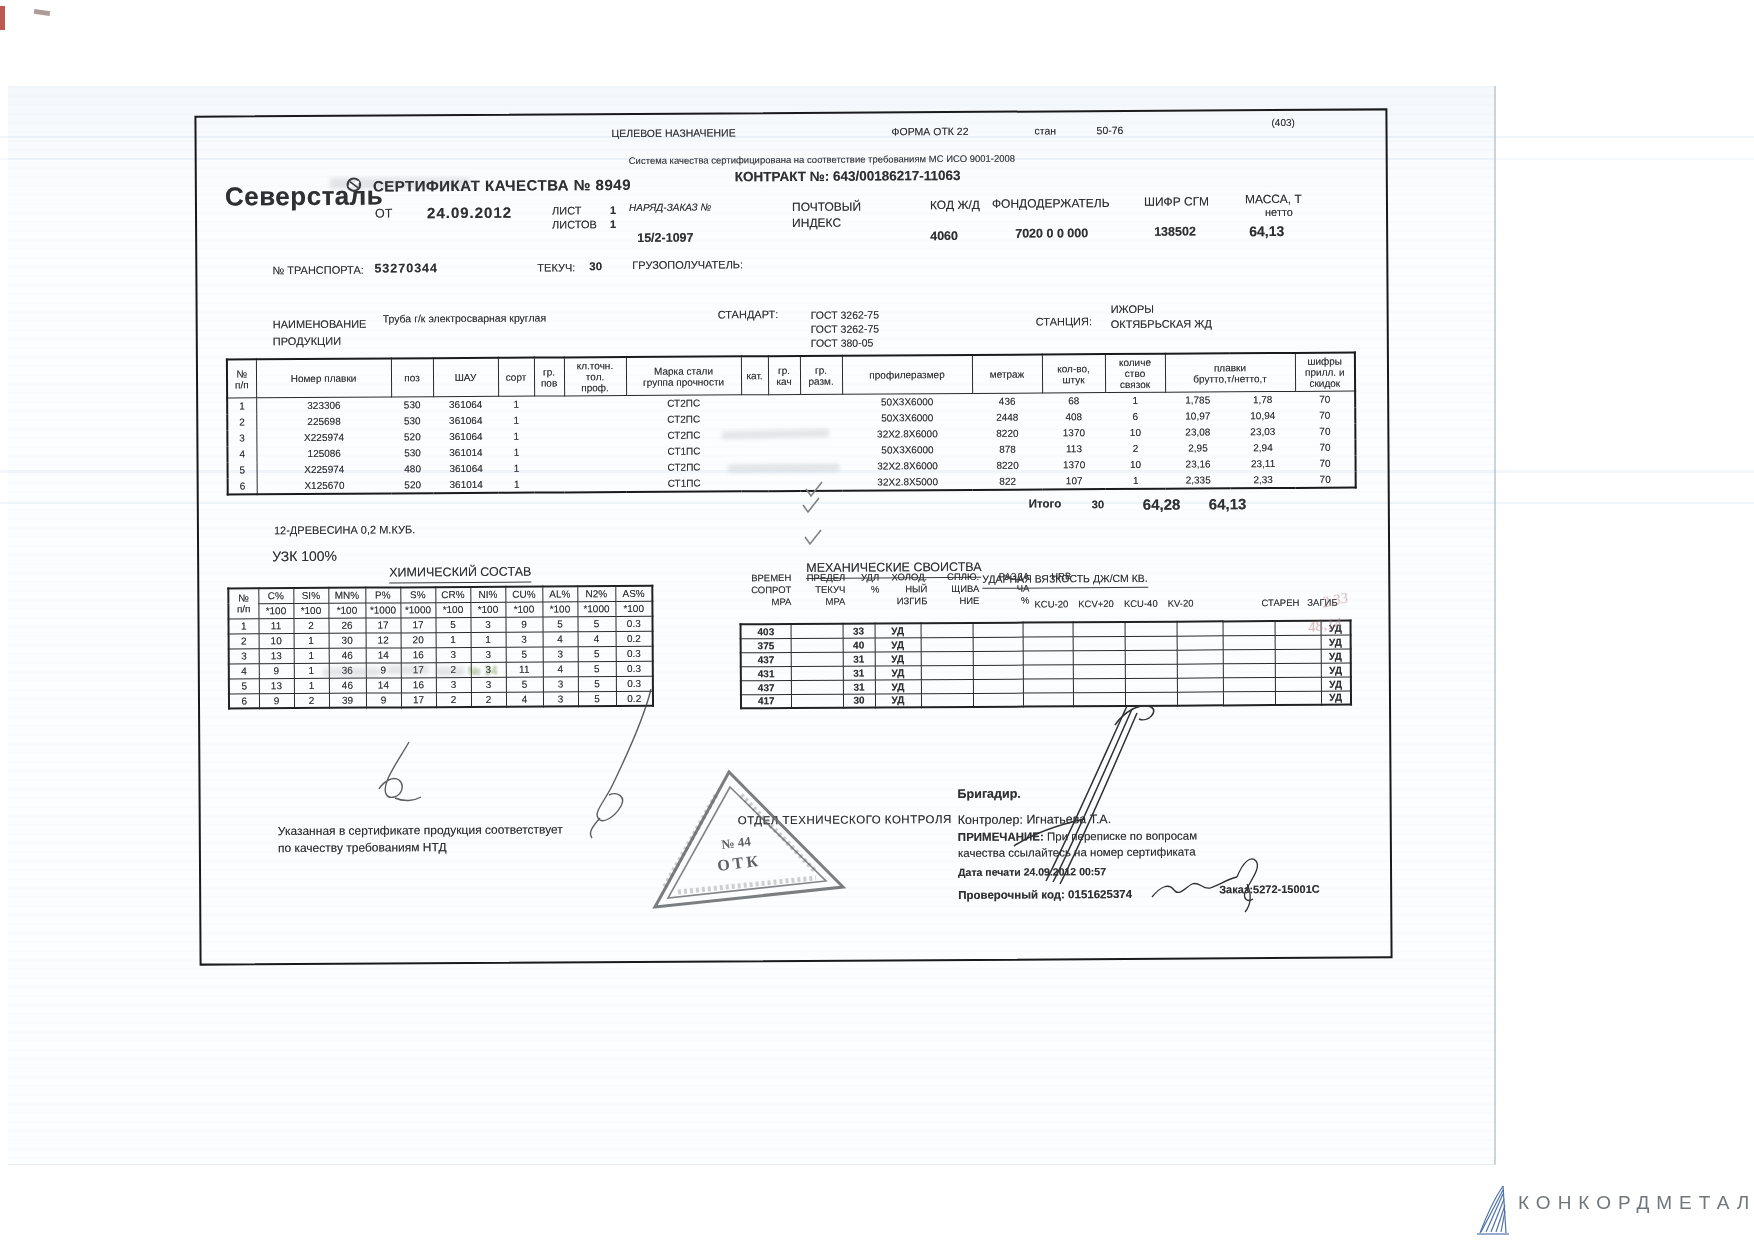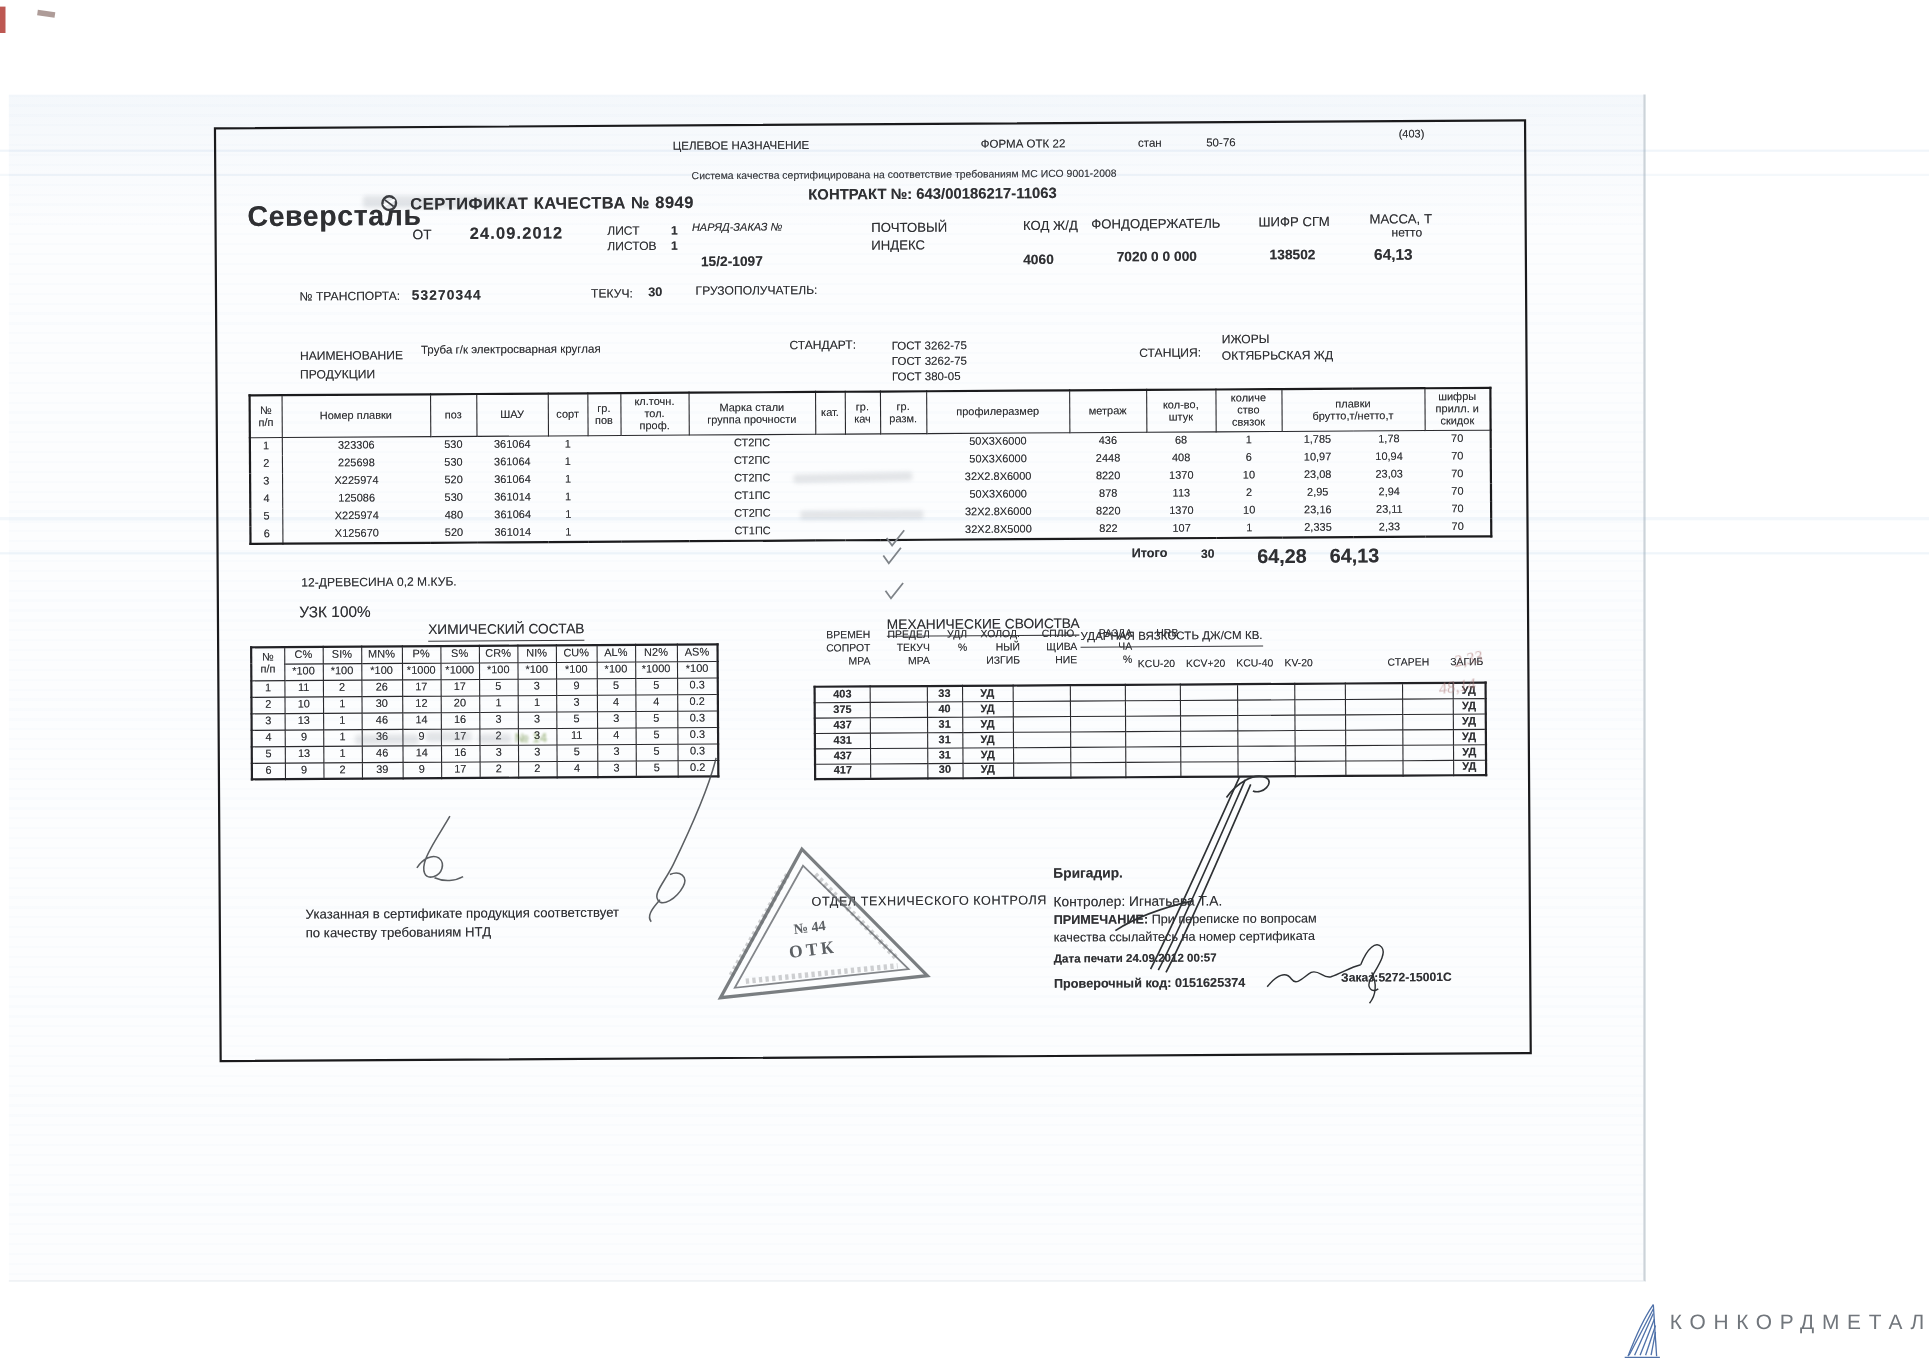--- a/index.html
+++ b/index.html
@@ -5,21 +5,21 @@
   html,body{margin:0;padding:0;}
   body{
     width:1754px;height:1240px;position:relative;overflow:hidden;
     background:#ffffff;font-family:"Liberation Sans",sans-serif;color:#2f3033;
   }
   *{box-sizing:border-box;}
   .t{position:absolute;white-space:nowrap;}
   .pre{white-space:pre-line;}
   .b{font-weight:bold;}
   .fs9{font-size:9.5px}.fs10{font-size:10px}.fs105{font-size:10.5px}.fs11{font-size:11px}
-  .fs115{font-size:11.5px}.fs12{font-size:12px}.fs125{font-size:12.5px}.fs13{font-size:18px}
+  .fs115{font-size:11.5px}.fs12{font-size:12px}.fs125{font-size:12.5px}.fs13{font-size:15px}
   .fs135{font-size:13.5px}.fs14{font-size:14px}.fs145{font-size:11px}.fs15{font-size:15px}
 
   .page{
     position:absolute;left:8px;top:86px;width:1488px;height:1079px;
     background:
       repeating-linear-gradient(180deg, rgba(205,222,240,.07) 0 2px, rgba(255,255,255,0) 2px 9px),
       #fcfdfe;
     border-right:2px solid #ccd3d9;border-bottom:1px solid #e8ecef;
   }
   .page::after{
@@ -52,21 +52,21 @@
   .mech-hcols{display:flex;}
   .mech-hcol{font-size:9.5px;line-height:1.25;text-align:right;}
   .mech-hcol:nth-child(1){width:52px}.mech-hcol:nth-child(2){width:54px}
   .mech-hcol:nth-child(3){width:34px}.mech-hcol:nth-child(4){width:48px}
   .mech-hcol:nth-child(5){width:52px}.mech-hcol:nth-child(6){width:50px}
   .mech-hcol:nth-child(7){width:42px}
   .impact{position:absolute;left:243px;top:-2px;}
   .kcu{position:absolute;left:295px;top:28px;display:flex;}
   .kcu div{margin-right:10px;font-size:9.5px;}
   .aging{position:absolute;left:522px;top:28px;font-size:9.5px;}
-  .aging span{margin-right:19px;}
+  .aging span{margin-right:8px;}
   .standards div{font-size:10.5px;line-height:1.35;}
 
   .ghost-smudge{position:absolute;background:#8a9099;opacity:.22;filter:blur(2px);border-radius:3px;pointer-events:none;}
   .pencil{position:absolute;color:rgba(176,126,126,.58);font-family:"Liberation Serif",serif;font-style:italic;font-size:15px;filter:blur(.4px);}
   .overlay{position:absolute;left:0;top:0;width:1754px;height:1240px;pointer-events:none;}
   .wm-text{
     position:absolute;left:1518px;top:1192px;font-size:19px;letter-spacing:7px;
     color:#71767c;font-weight:500;
   }
   .corner-a{position:absolute;left:0;top:6px;width:5px;height:24px;background:#b23b34;opacity:.85;}

